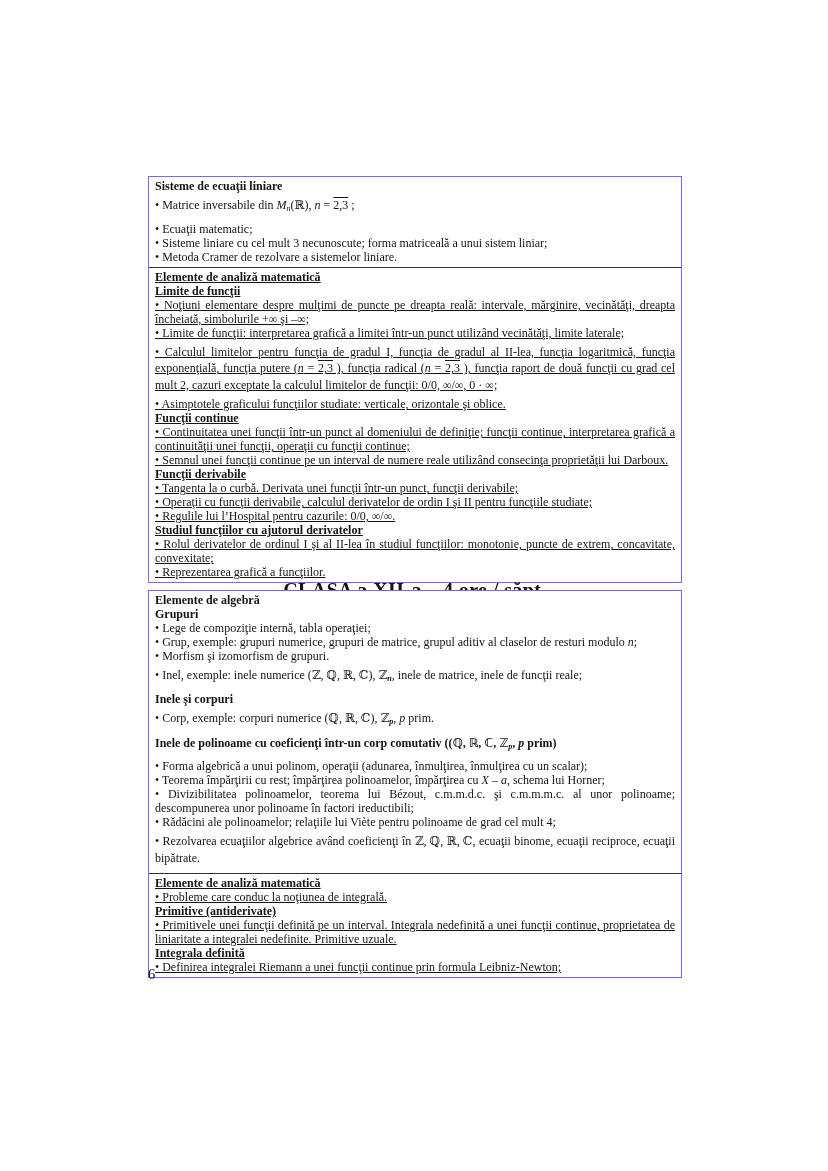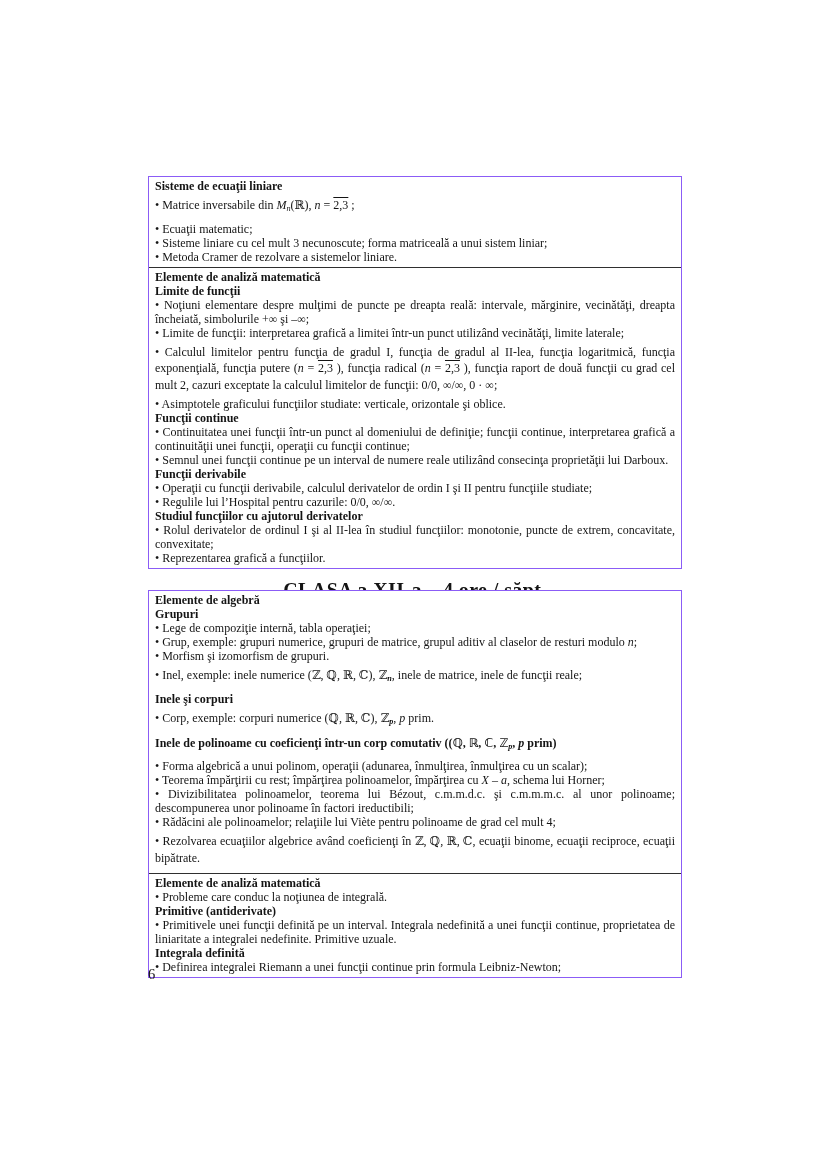--- a/index.html
+++ b/index.html
@@ -8,21 +8,21 @@
     font-family:"Liberation Serif","DejaVu Serif","DejaVu Sans",serif;
     color:#141414;overflow:hidden;
   }
   .box{
     position:absolute;left:148px;width:534px;box-sizing:border-box;
     border:1px solid #8b5cf6;background:#ffffff;
   }
   #box1{top:176px;}
   #box2{top:590px;}
   .row{padding:2px 6px 3px;}
-  .row + .row{border-top:1px solid #2f2f2f;}
+  .row + .row{border-top:1px solid #2f2f2f;text-decoration:underline;}
   .line{font-size:12px;line-height:14px;text-align:justify;}
   .lh{font-weight:700;text-align:left;}
   .sp{margin:4px 0;line-height:16.5px;}
   .ln{font-size:10.4px;line-height:12.5px;}
   .s-b{font-weight:700;}
   .s-i{font-style:italic;}
   .s-ov{text-decoration:overline;text-decoration-thickness:1px;}
   .s-sub{font-size:68%;vertical-align:-0.28em;}
   .clasa-heading{
     position:absolute;left:148px;top:579px;width:534px;margin:0;
@@ -46,20 +46,21 @@
         <div class="line lh"><span class="s-b">Elemente de analiză matematică</span></div>
         <div class="line lh"><span class="s-b">Limite de funcţii</span></div>
         <div class="line lb"><span>• Noţiuni elementare despre mulţimi de puncte pe dreapta reală: intervale, mărginire, vecinătăţi, dreapta încheiată, simbolurile +∞ şi –∞;</span></div>
         <div class="line lb"><span>• Limite de funcţii: interpretarea grafică a limitei într-un punct utilizând vecinătăţi, limite laterale;</span></div>
         <div class="line lb sp"><span>• Calculul limitelor pentru funcţia de gradul I, funcţia de gradul al II-lea, funcţia logaritmică, funcţia exponenţială, funcţia putere (</span><span class="s-i">n</span><span> = </span><span class="s-ov">2,3</span><span> ), funcţia radical (</span><span class="s-i">n</span><span> = </span><span class="s-ov">2,3</span><span> ), funcţia raport de două funcţii cu grad cel mult 2, cazuri exceptate la calculul limitelor de funcţii: 0/0, ∞/∞, 0 · ∞;</span></div>
         <div class="line lb"><span>• Asimptotele graficului funcţiilor studiate: verticale, orizontale şi oblice.</span></div>
         <div class="line lh"><span class="s-b">Funcţii continue</span></div>
         <div class="line lb"><span>• Continuitatea unei funcţii într-un punct al domeniului de definiţie; funcţii continue, interpretarea grafică a continuităţii unei funcţii, operaţii cu funcţii continue;</span></div>
         <div class="line lb"><span>• Semnul unei funcţii continue pe un interval de numere reale utilizând consecinţa proprietăţii lui Darboux.</span></div>
         <div class="line lh"><span class="s-b">Funcţii derivabile</span></div>
+        <div class="line lb"><span>• Tangenta la o curbă. Derivata unei funcţii într-un punct, funcţii derivabile;</span></div>
         <div class="line lb"><span>• Operaţii cu funcţii derivabile, calculul derivatelor de ordin I şi II pentru funcţiile studiate;</span></div>
         <div class="line lb"><span>• Regulile lui l’Hospital pentru cazurile: 0/0, ∞/∞.</span></div>
         <div class="line lh"><span class="s-b">Studiul funcţiilor cu ajutorul derivatelor</span></div>
         <div class="line lb"><span>• Rolul derivatelor de ordinul I şi al II-lea în studiul funcţiilor: monotonie, puncte de extrem, concavitate, convexitate;</span></div>
         <div class="line lb"><span>• Reprezentarea grafică a funcţiilor.</span></div>
       </div>
     </div>
   <h2 class="clasa-heading">CLASA a XII-a – 4 ore / săpt.</h2>
   <div class="box" id="box2">
       <div class="row">

